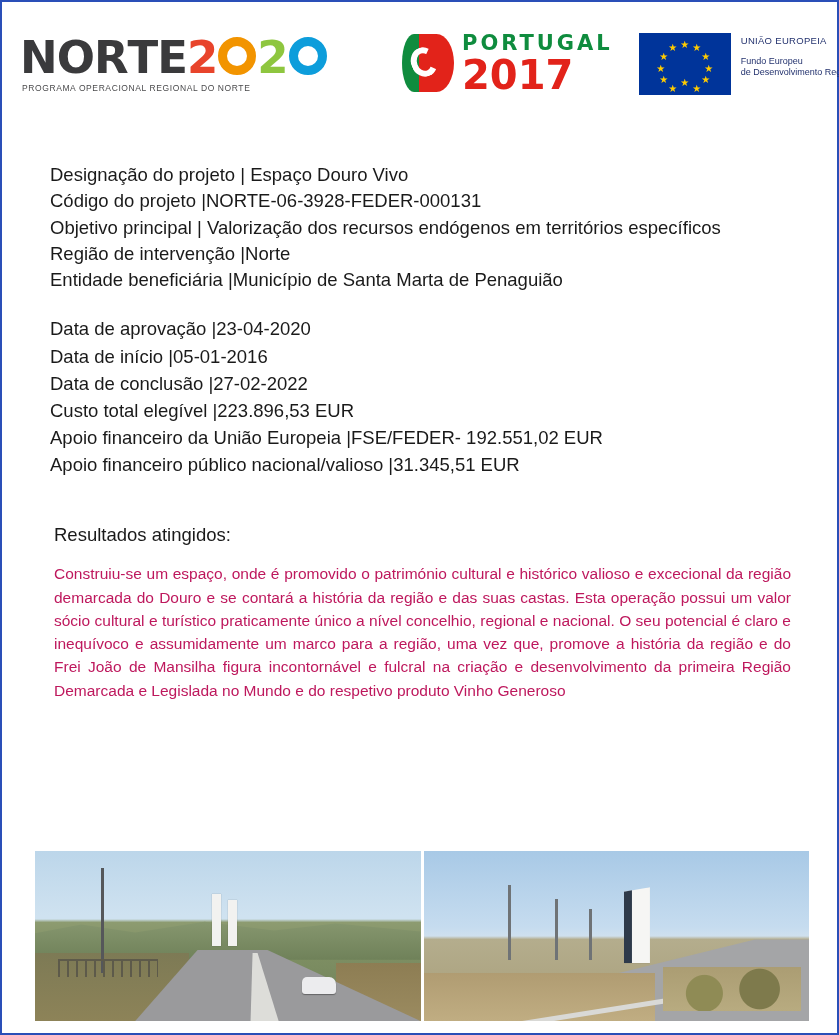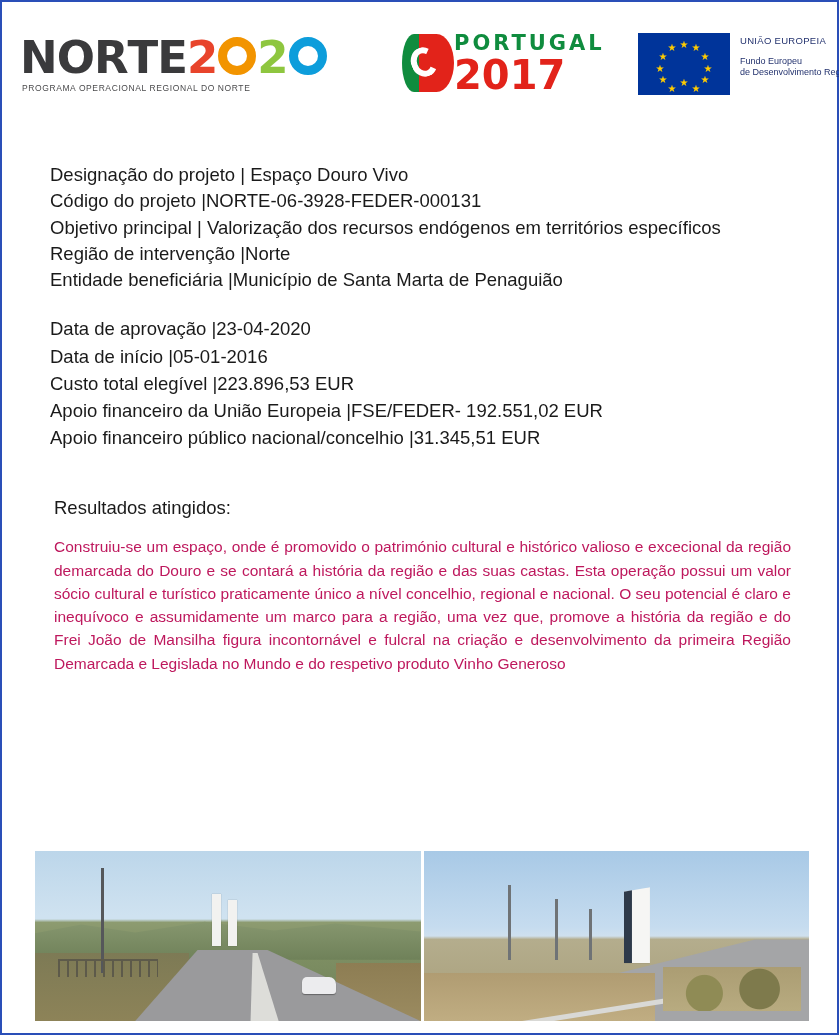--- a/index.html
+++ b/index.html
@@ -77,20 +77,21 @@
     color: #4a4a4c;
     margin-top: 3px;
     padding-left: 2px;
   }
 
   
   .pt-logo {
     flex: 0 0 210px;
     display: flex;
     align-items: center;
+    gap: 8px;
     margin-left: 22px;
   }
   .pt-shield {
     position: relative;
     width: 52px;
     height: 64px;
   }
   .pt-shield .green {
     position: absolute;
     left: 0; top: 2px;
@@ -386,23 +387,24 @@
       <p>Designação do projeto | Espaço Douro Vivo</p>
       <p>Código do projeto |NORTE-06-3928-FEDER-000131</p>
       <p>Objetivo principal | Valorização dos recursos endógenos em territórios específicos</p>
       <p>Região de intervenção |Norte</p>
       <p>Entidade beneficiária |Município de Santa Marta de Penaguião</p>
     </div>
 
     <div class="block-dates">
       <p>Data de aprovação |23-04-2020</p>
       <p>Data de início |05-01-2016</p>
+      <p>Data de conclusão |27-02-2022</p>
       <p>Custo total elegível |223.896,53 EUR</p>
       <p>Apoio financeiro da União Europeia |FSE/FEDER- 192.551,02 EUR</p>
-      <p>Apoio financeiro público nacional/concelhio |31.345,51 EUR</p>
+      <p>Apoio financeiro público nacional/valioso |31.345,51 EUR</p>
     </div>
 
     <div class="results">
       <h2>Resultados atingidos:</h2>
       <p>Construiu-se um espaço, onde é promovido o património cultural e histórico valioso e excecional da região demarcada do Douro e se contará a história da região e das suas castas. Esta operação possui um valor sócio cultural e turístico praticamente único a nível concelhio, regional e nacional. O seu potencial é claro e inequívoco e assumidamente um marco para a região, uma vez que, promove a história da região e do Frei João de Mansilha figura incontornável e fulcral na criação e desenvolvimento da primeira Região Demarcada e Legislada no Mundo e do respetivo produto Vinho Generoso</p>
     </div>
   </div>
 
   <div class="photos">
     <div class="photo p1">

